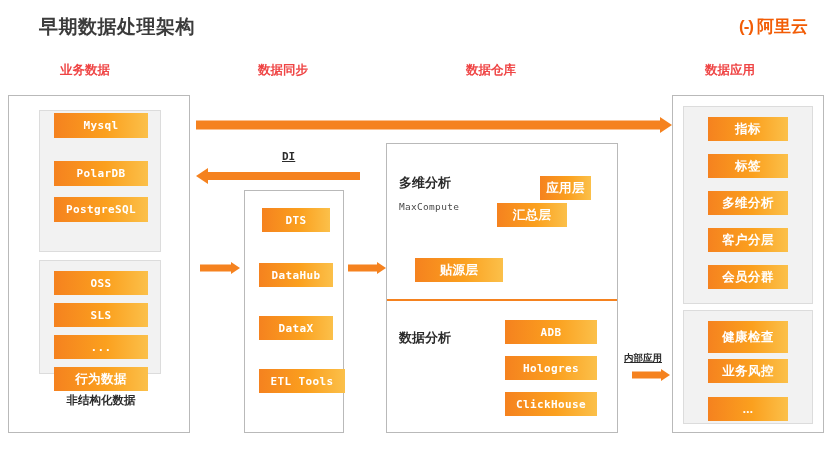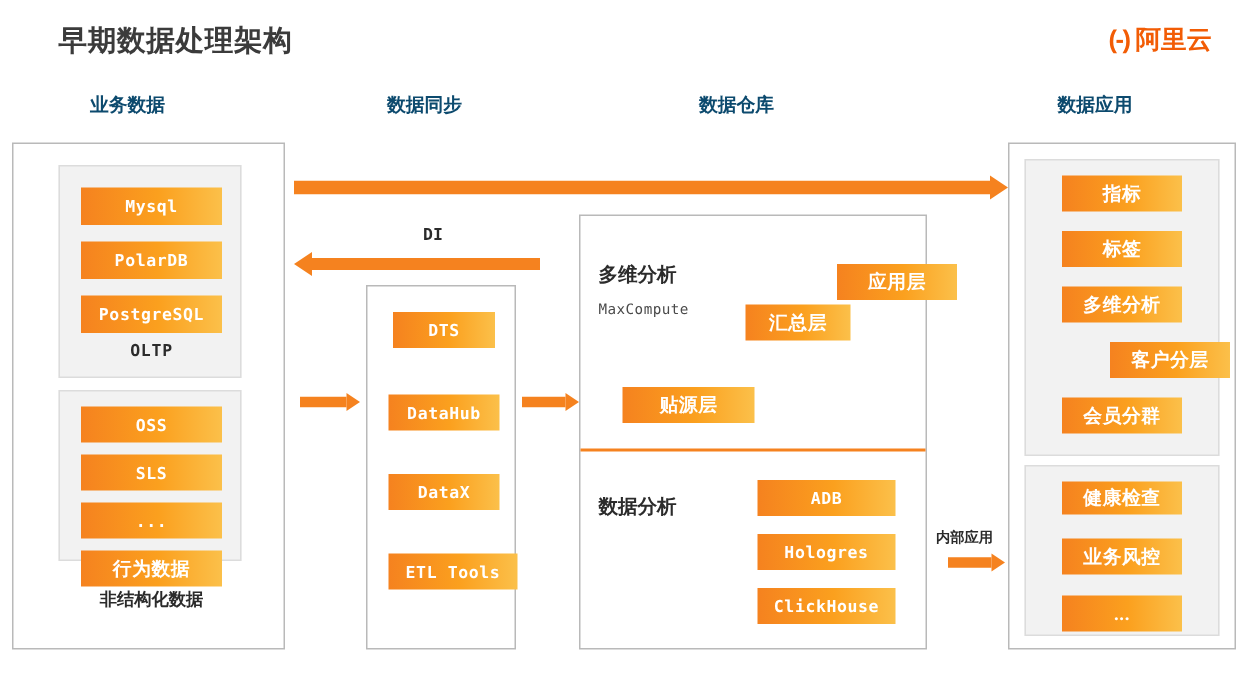--- a/index.html
+++ b/index.html
@@ -52,21 +52,21 @@
     color: #F25C05;
     letter-spacing: 0px;
     line-height: 1;
   }
 
   
   .col-caption {
     position: absolute;
     top: 62px;
     font-size: 12.5px;
-    color: #0c4a6e;
+    color: #ef4444;
     font-weight: 600;
     font-family: "Liberation Serif", "DejaVu Serif", serif;
     white-space: nowrap;
   }
 
   
   .panel {
     position: absolute;
     border: 1px solid #b9b9b9;
     background: #ffffff;
@@ -190,20 +190,21 @@
     border-left-width: 9px;
   }
 
   .arrow-label {
     position: absolute;
     font-family: "DejaVu Sans Mono", "Liberation Mono", monospace;
     font-size: 11px;
     font-weight: 700;
     color: #2b2b2b;
     white-space: nowrap;
+    text-decoration: underline;
   }
   .arrow-label.cjk {
     font-family: "Liberation Serif", "DejaVu Serif", serif;
     font-size: 9.5px;
     font-weight: 600;
   }
 </style>
 </head>
 <body>
 
@@ -216,24 +217,23 @@
   </div>
 
   <div class="col-caption" style="left:60px;">业务数据</div>
   <div class="col-caption" style="left:258px;">数据同步</div>
   <div class="col-caption" style="left:466px;">数据仓库</div>
   <div class="col-caption" style="left:705px;">数据应用</div>
 
   <div class="panel panel-biz">
 
     <div class="group" style="left:30px; top:14px; width:122px; height:142px;">
-      <div class="chip latin" style="left:14px; top:14px;  width:94px; height:25px;">Mysql</div>
+      <div class="chip latin" style="left:14px; top:2px;  width:94px; height:25px;">Mysql</div>
       <div class="chip latin" style="left:14px; top:50px;  width:94px; height:25px;">PolarDB</div>
       <div class="chip latin" style="left:14px; top:86px;  width:94px; height:25px;">PostgreSQL</div>
-      <div class="group-caption mono" style="left:0; top:117px; width:122px;">OLTP</div>
     </div>
 
     <div class="group" style="left:30px; top:164px; width:122px; height:114px;padding-left:48px;">
       <div class="chip latin" style="left:14px; top:10px;  width:94px; height:24px;">OSS</div>
       <div class="chip latin" style="left:14px; top:42px;  width:94px; height:24px;">SLS</div>
       <div class="chip latin" style="left:14px; top:74px;  width:94px; height:24px;">...</div>
       <div class="chip cjk" style="left:14px; top:106px; width:94px; height:24px;">行为数据</div>
       <div class="group-caption" style="left:14px; top:133px; width:94px;">非结构化数据</div>
     </div>
   </div>
@@ -243,39 +243,39 @@
     <div class="chip latin" style="left:14px; top:72px;  width:74px; height:24px;">DataHub</div>
     <div class="chip latin" style="left:14px; top:125px; width:74px; height:24px;">DataX</div>
     <div class="chip latin" style="left:14px; top:178px; width:86px; height:24px;">ETL Tools</div>
   </div>
 
   <div class="panel panel-wh"></div>
   <div class="wh-divider"></div>
 
   <div class="wh-label" style="left:399px; top:174px;">多维分析</div>
   <div class="wh-sublabel" style="left:399px; top:201px;">MaxCompute</div>
-  <div class="chip cjk" style="left:558px; top:176px; width:80px; height:24px;">应用层</div>
+  <div class="chip cjk" style="left:540px; top:176px; width:51px; height:24px;">应用层</div>
   <div class="chip cjk" style="left:497px; top:203px; width:70px; height:24px;">汇总层</div>
   <div class="chip cjk" style="left:415px; top:258px; width:88px; height:24px;text-align:center;">贴源层</div>
 
   <div class="wh-label" style="left:399px; top:329px;">数据分析</div>
   <div class="chip latin" style="left:505px; top:320px; width:92px; height:24px;">ADB</div>
   <div class="chip latin" style="left:505px; top:356px; width:92px; height:24px;">Hologres</div>
   <div class="chip latin" style="left:505px; top:392px; width:92px; height:24px;">ClickHouse</div>
 
   <div class="panel panel-app">
     <div class="group" style="left:10px; top:10px; width:130px; height:198px;">
       <div class="chip cjk" style="left:24px; top:10px;  width:80px; height:24px;">指标</div>
       <div class="chip cjk" style="left:24px; top:47px;  width:80px; height:24px;">标签</div>
       <div class="chip cjk" style="left:24px; top:84px;  width:80px; height:24px;">多维分析</div>
-      <div class="chip cjk" style="left:24px; top:121px; width:80px; height:24px;margin-left:32px;">客户分层</div>
+      <div class="chip cjk" style="left:24px; top:121px; width:80px; height:24px;">客户分层</div>
       <div class="chip cjk" style="left:24px; top:158px; width:80px; height:24px;text-align:right;">会员分群</div>
     </div>
     <div class="group" style="left:10px; top:214px; width:130px; height:114px;">
-      <div class="chip cjk" style="left:24px; top:10px; width:80px; height:22px;">健康检查</div>
+      <div class="chip cjk" style="left:24px; top:10px; width:80px; height:32px;">健康检查</div>
       <div class="chip cjk" style="left:24px; top:48px; width:80px; height:24px;">业务风控</div>
       <div class="chip cjk" style="left:24px; top:86px; width:80px; height:24px;">...</div>
     </div>
   </div>
 
   <div class="arrow arrow-right" style="left:196px; top:125px; width:476px;">
     <div class="shaft" style="left:0; width:464px; height:9px;"></div>
     <div class="head"></div>
   </div>
 

